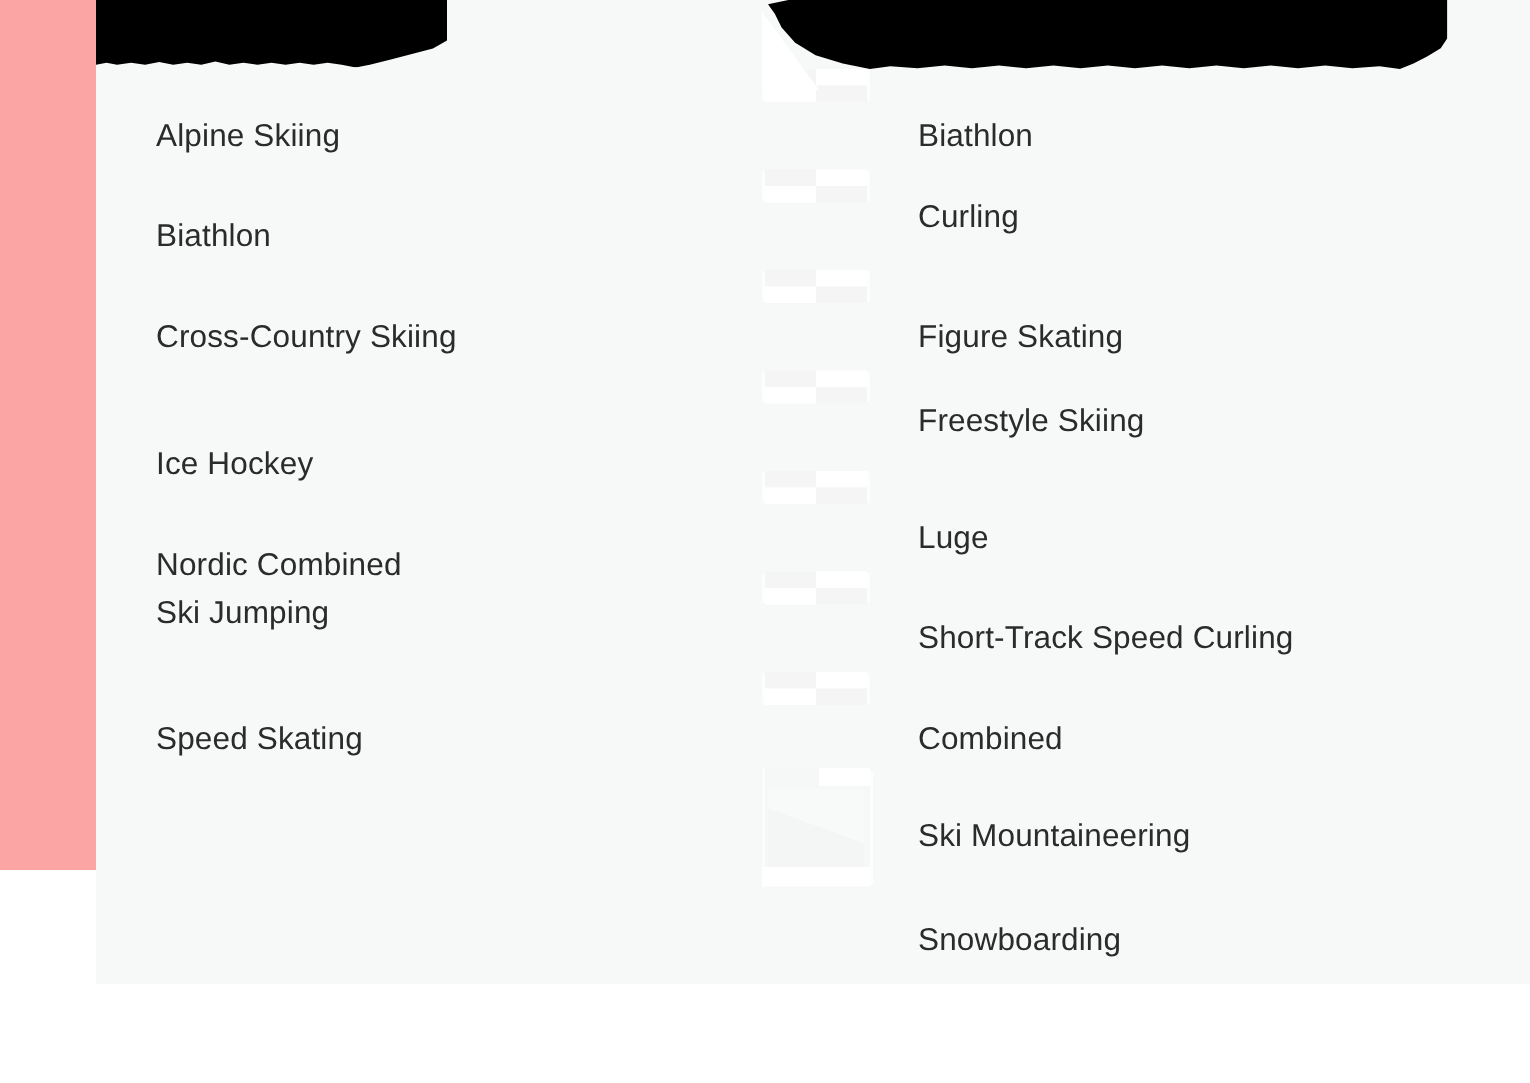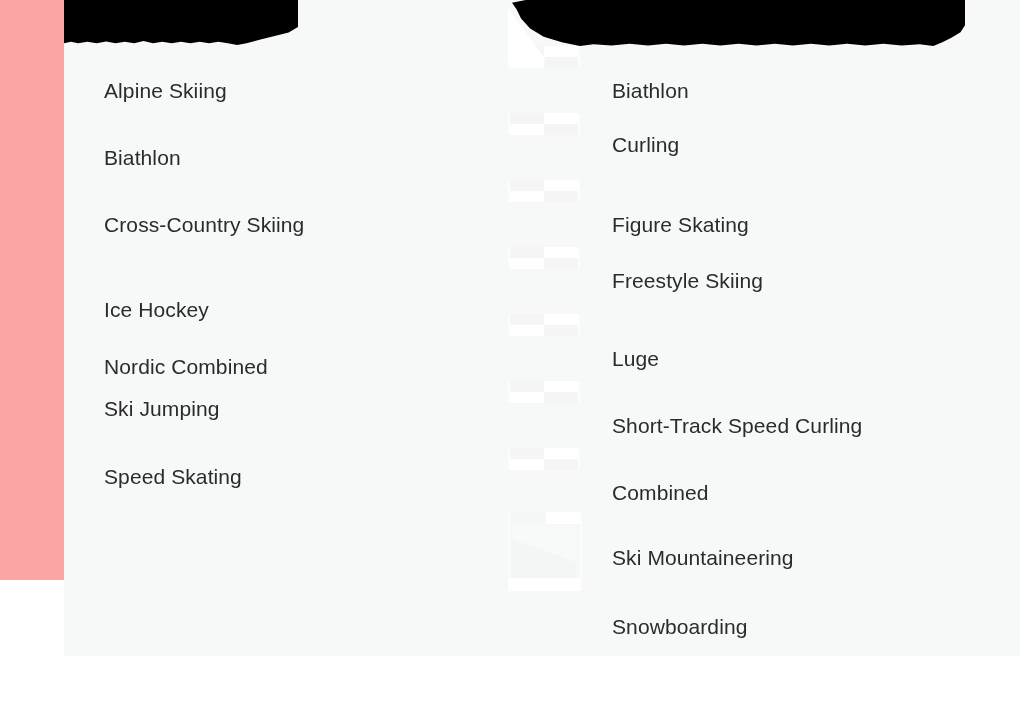--- a/index.html
+++ b/index.html
@@ -187,23 +187,23 @@
 
 <div id="stage">
 
   <div id="panel"></div>
 
   <div class="col" id="col-left">
     <div class="row-item" style="top:78px">Alpine Skiing</div>
     <div class="row-item" style="top:145px">Biathlon</div>
     <div class="row-item" style="top:212px">Cross-Country Skiing</div>
     <div class="row-item" style="top:297px">Ice Hockey</div>
-    <div class="row-item" style="top:354px">Nordic Combined</div>
+    <div class="row-item" style="top:364px">Nordic Combined</div>
     <div class="row-item" style="top:396px">Ski Jumping</div>
-    <div class="row-item" style="top:464px">Speed Skating</div>
+    <div class="row-item" style="top:480px">Speed Skating</div>
   </div>
 
   <div class="col" id="col-right">
     <div class="row-item" style="top:78px">Biathlon</div>
     <div class="row-item" style="top:132px">Curling</div>
     <div class="row-item" style="top:212px">Figure Skating</div>
     <div class="row-item" style="top:268px">Freestyle Skiing</div>
     <div class="row-item" style="top:346px">Luge</div>
     <div class="row-item" style="top:413px">Short-Track Speed Curling</div>
     <div class="row-item" style="top:480px">Combined</div>

